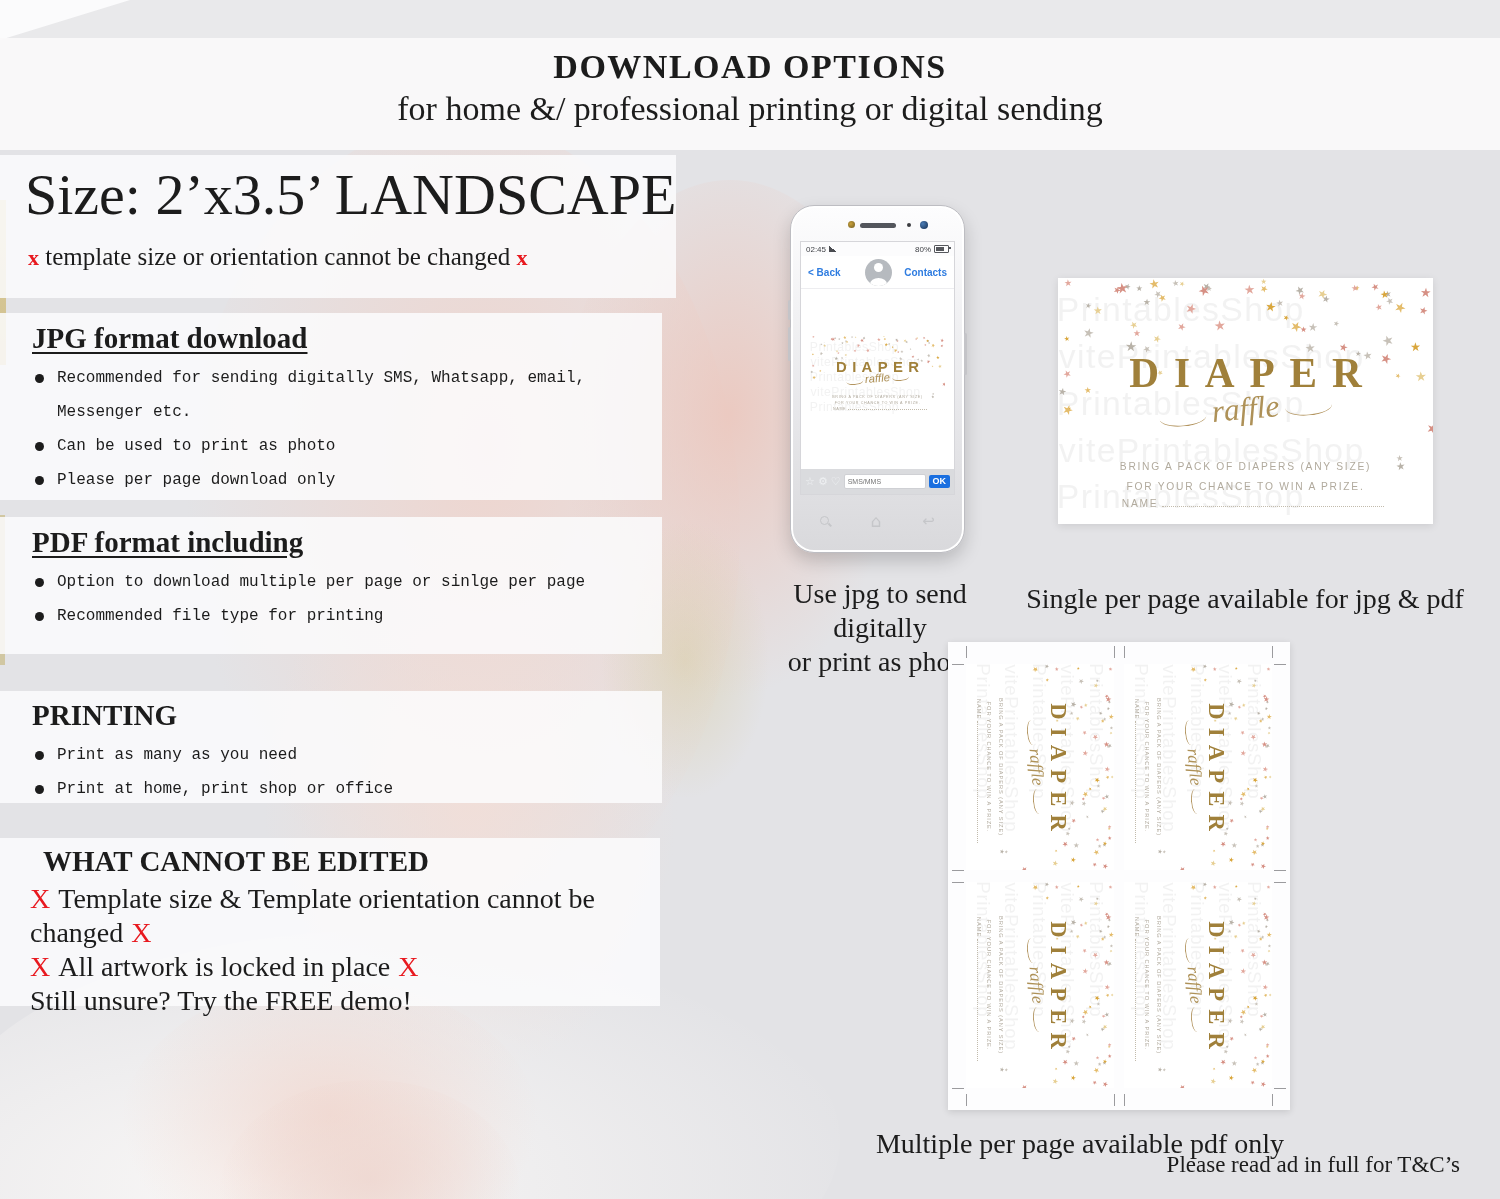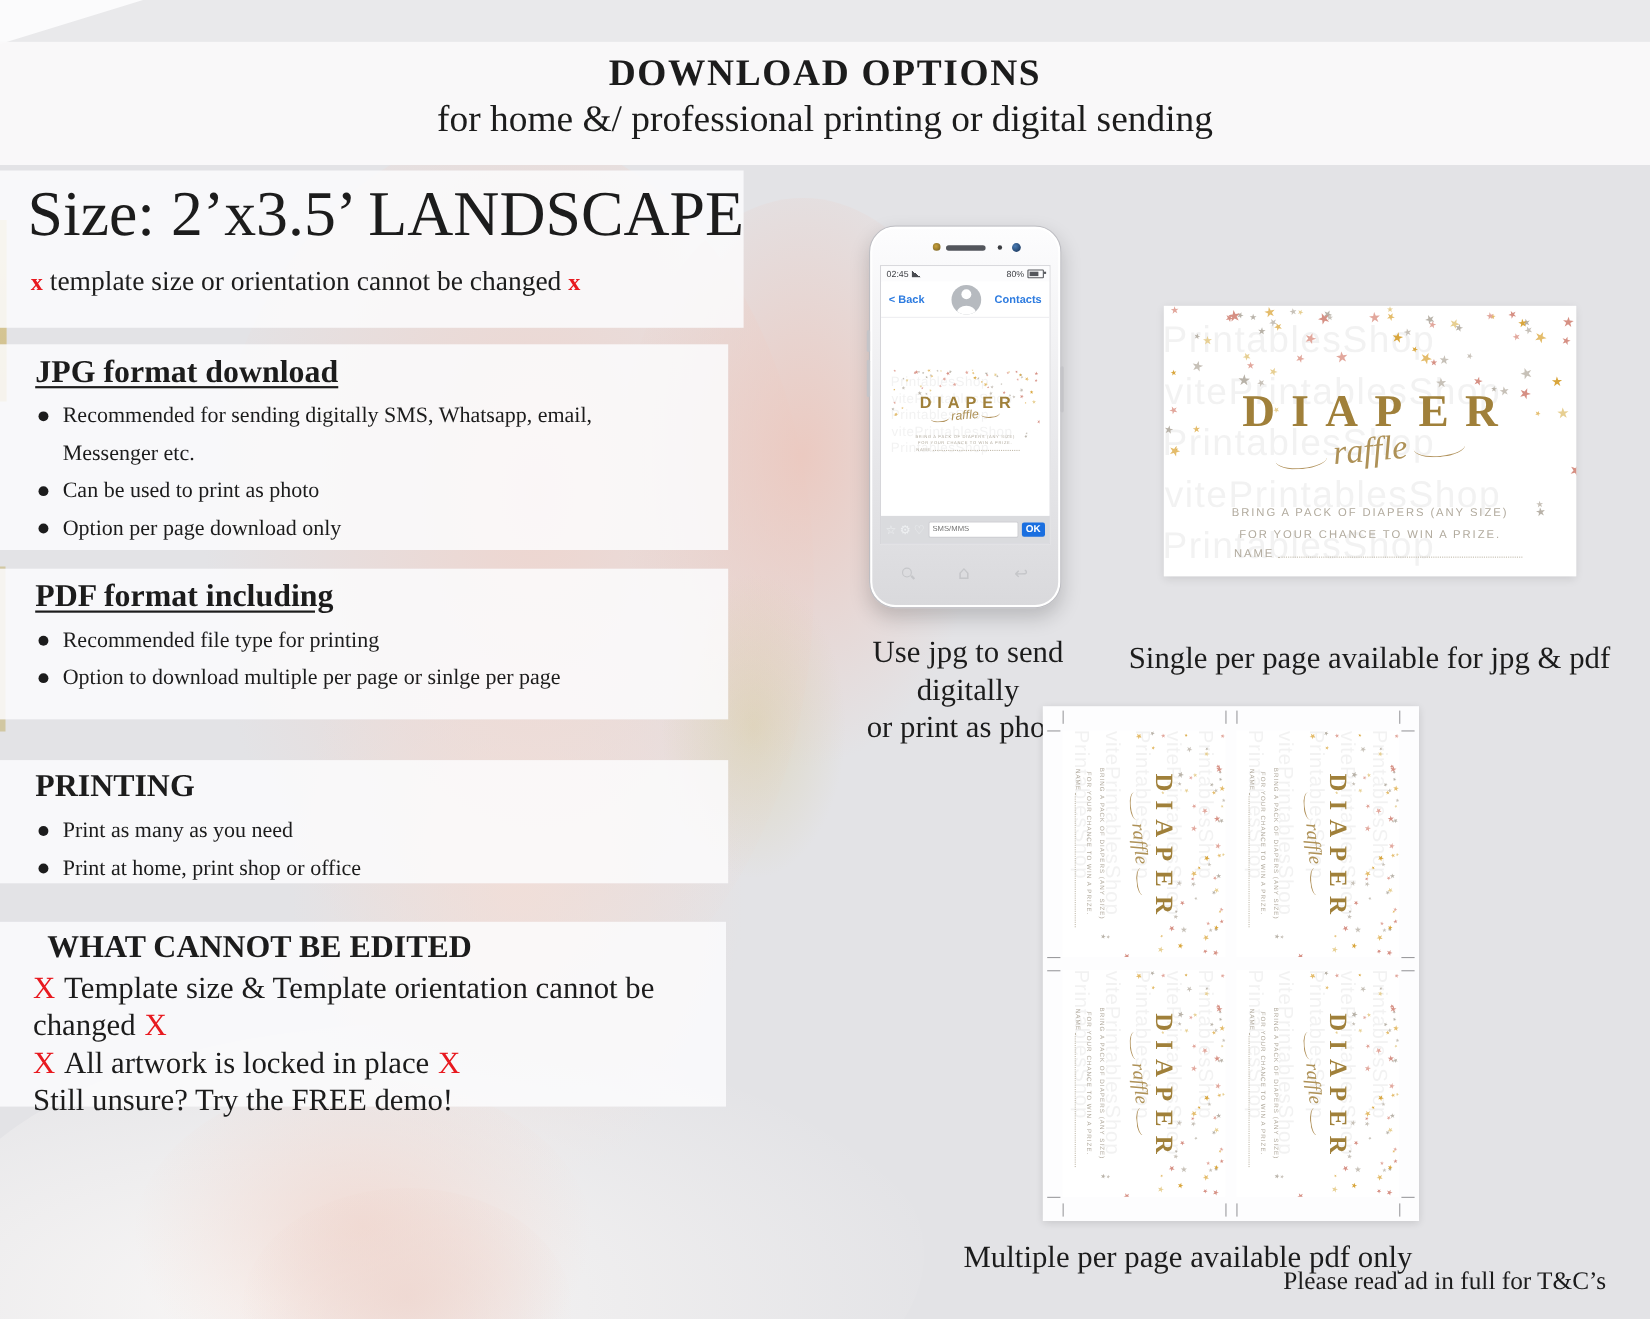--- a/index.html
+++ b/index.html
@@ -27,21 +27,21 @@
        font-size:34px;letter-spacing:1.5px;font-weight:bold;font-stretch:normal;}
   .hdr-sub{position:absolute;left:0;top:90px;width:1500px;text-align:center;font-size:34px;}
 
   .size-title{position:absolute;left:25px;top:166px;font-size:58px;line-height:1;}
   .size-note{position:absolute;left:28px;top:243px;font-size:25px;}
   .xb{color:#e8191f;font-weight:bold;font-size:0.88em;}
   .xr{color:#e8191f;}
 
   .sec-head{font-size:29px;margin:0;}
   .sec-head.u{text-decoration:underline;text-underline-offset:4px;}
-  .bullets{margin:6px 0 0 0;padding:0;list-style:none;font-size:20px;}
+  .bullets{margin:6px 0 0 0;padding:0;list-style:none;font-size:16px;font-family:Liberation Mono, monospace;}
   .bullet{display:flex;line-height:34px;white-space:pre-line;}
   .dot{flex:none;width:9px;height:9px;border-radius:50%;background:#1c1c1c;margin:13px 13px 0 3px;}
   .pad-jpg{position:absolute;left:32px;top:322px;width:620px;}
   .pad-pdf{position:absolute;left:32px;top:526px;width:625px;}
   .pad-prn{position:absolute;left:32px;top:699px;width:620px;}
   .pad-what{position:absolute;left:30px;top:845px;width:625px;}
   .what-head{font-size:29px;padding-left:13px;margin:0 0 4px 0;}
   .what-line{font-size:28px;line-height:34px;}
   .what-line .xr{margin-right:8px;}
   .what-line .xr.end{margin-left:8px;margin-right:0;}
@@ -154,30 +154,30 @@
 <div class="size-title">Size: 2’x3.5’ LANDSCAPE</div>
 <div class="size-note"><span class="xb">x</span> <span>template size or orientation cannot be changed</span> <span class="xb">x</span></div>
 
 <div class="band band-jpg"></div>
 <div class="pad-jpg">
   <h3 class="sec-head u">JPG format download</h3>
   <div class="bullets">
     <div class="bullet"><span class="dot"></span><span>Recommended for sending digitally SMS, Whatsapp, email,
  Messenger etc.</span></div>
     <div class="bullet"><span class="dot"></span><span>Can be used to print as photo</span></div>
-    <div class="bullet"><span class="dot"></span><span>Option per page download only</span></div>
+    <div class="bullet"><span class="dot"></span><span>Please per page download only</span></div>
   </div>
 </div>
 
 <div class="band band-pdf"></div>
 <div class="pad-pdf">
   <h3 class="sec-head u">PDF format including</h3>
   <div class="bullets">
+    <div class="bullet"><span class="dot"></span><span>Option to download multiple per page or sinlge per page</span></div>
     <div class="bullet"><span class="dot"></span><span>Recommended file type for printing</span></div>
-    <div class="bullet"><span class="dot"></span><span>Option to download multiple per page or sinlge per page</span></div>
   </div>
 </div>
 
 <div class="band band-printing"></div>
 <div class="pad-prn">
   <h3 class="sec-head">PRINTING</h3>
   <div class="bullets">
     <div class="bullet"><span class="dot"></span><span>Print as many as you need</span></div>
     <div class="bullet"><span class="dot"></span><span>Print at home, print shop or office</span></div>
   </div>

